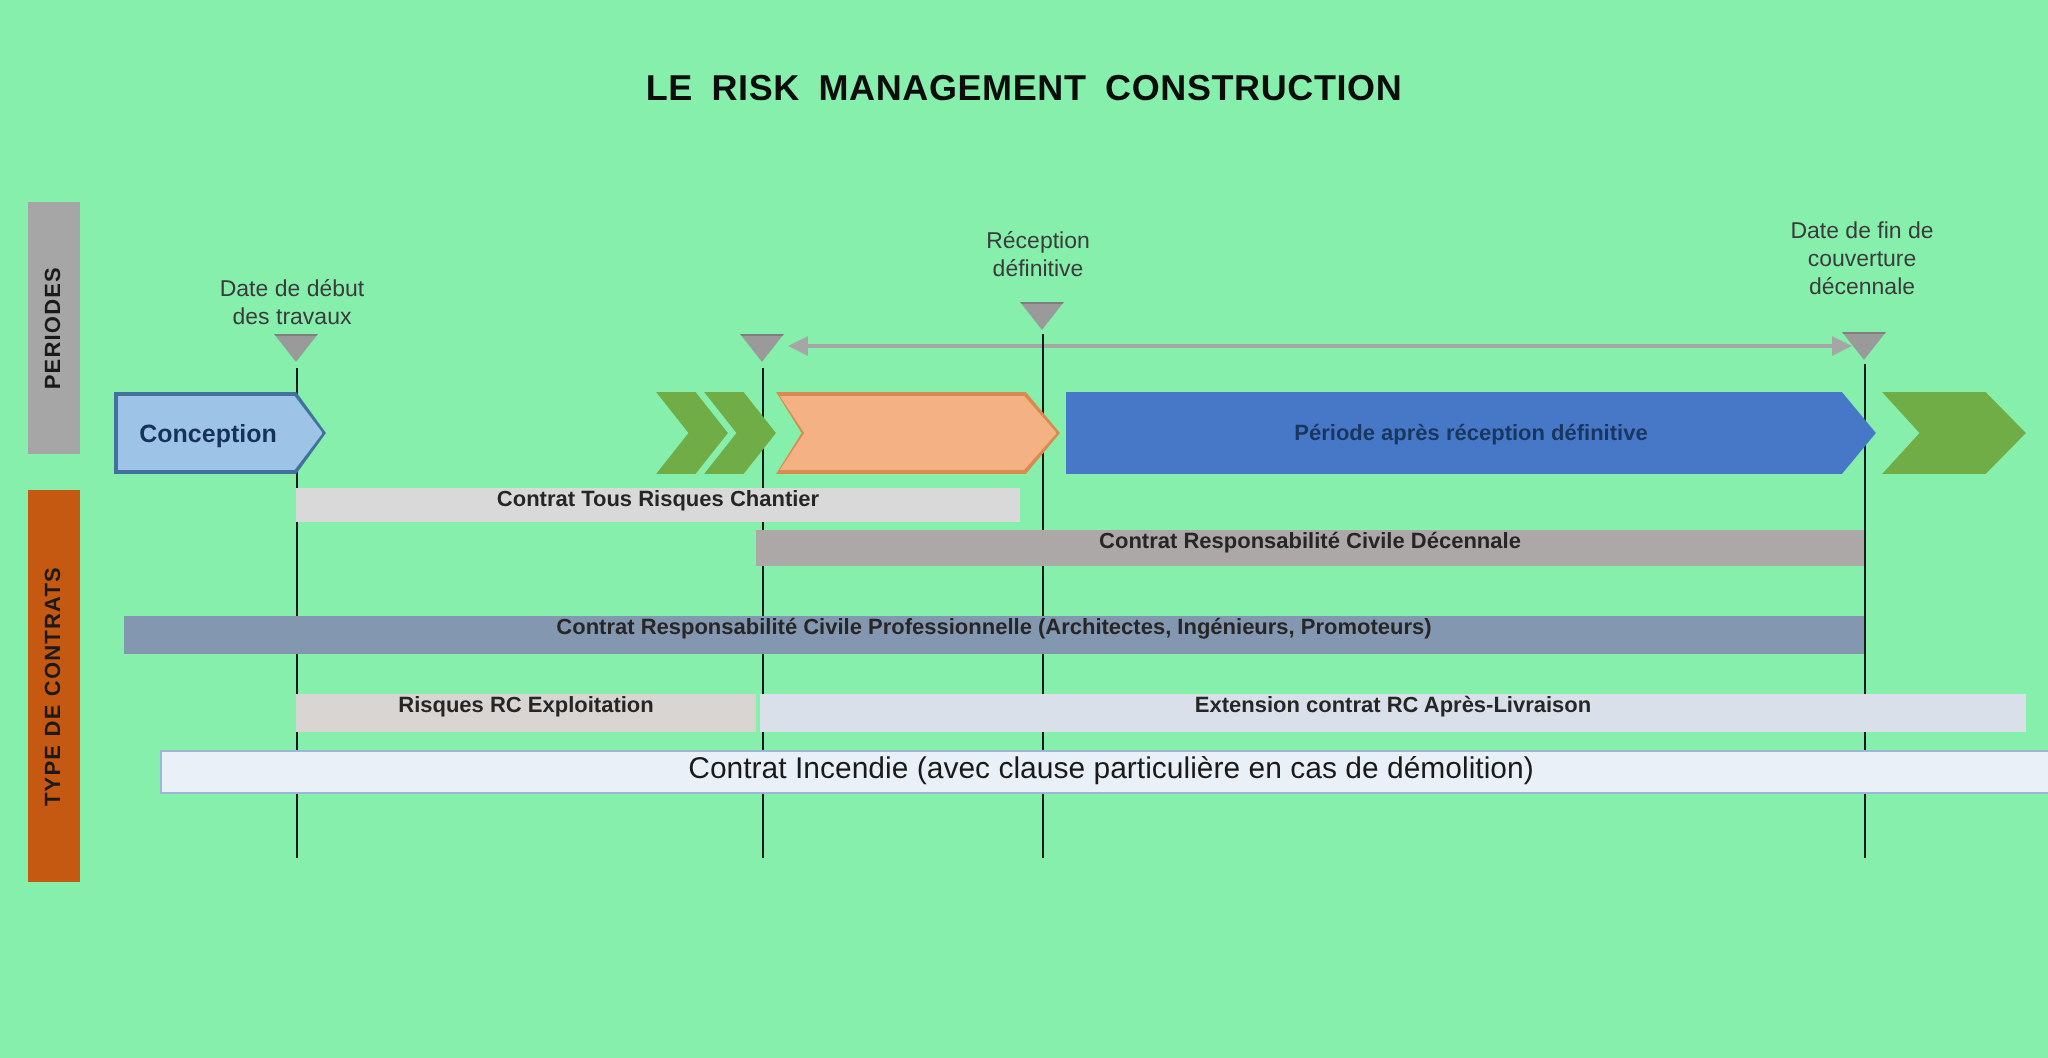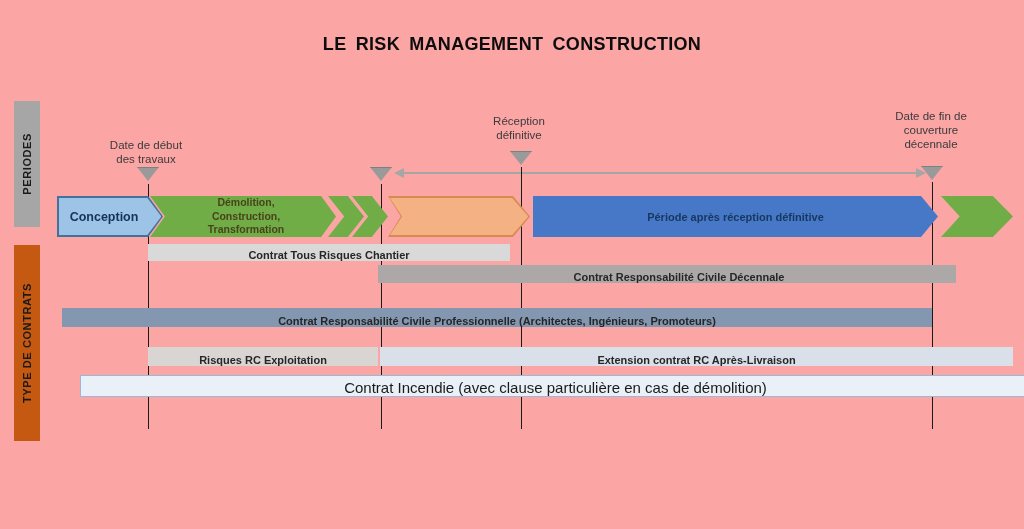--- a/index.html
+++ b/index.html
@@ -1,17 +1,17 @@
 <!DOCTYPE html>
 <html><head>
 <meta charset="utf-8">
 <style>
   html,body{margin:0;padding:0;background:#fff;}
   .canvas{
-    position:relative;width:1024px;height:529px;background:#fca5a5;overflow:hidden;
+    position:relative;width:1024px;height:529px;background:#86efac;overflow:hidden;
     font-family:"Liberation Sans","DejaVu Sans",sans-serif;color:#1a1a1a;
   }
   .abs{position:absolute;}
   .pre{white-space:pre-line;}
 
   
   .title{left:0;right:0;top:34px;text-align:center;font-size:18px;font-weight:bold;
          letter-spacing:.3px;word-spacing:4px;color:#0d0d0d;}
 
   
@@ -59,24 +59,24 @@
   .s-maintenance .lbl{font-size:11px;font-weight:bold;line-height:1.3;color:#262626;padding-left:8px;}
 
   .s-periode{left:533px;width:405px;}
   .s-periode .fill{background:#4778C8;clip-path:polygon(0 0,95.8% 0,100% 50%,95.8% 100%,0 100%);}
   .s-periode .lbl{font-size:11px;font-weight:bold;color:#17375E;}
 
   .s-endchev{left:941px;width:72px;}
   .s-endchev .fill{background:#70AD47;clip-path:polygon(0 0,72% 0,100% 50%,72% 100%,0 100%,26% 50%);}
 
   
-  .bar{display:flex;align-items:flex-end;justify-content:center;font-weight:bold;
+  .bar{display:flex;align-items:flex-start;justify-content:center;font-weight:bold;
        font-size:11px;color:#262626;}
   .bar-trc{left:148px;top:244px;width:362px;height:17px;background:#D9D9D9;}
-  .bar-dec{left:378px;top:265px;width:554px;height:18px;background:#ACA8A8;padding-left:24px;}
+  .bar-dec{left:378px;top:265px;width:554px;height:18px;background:#ACA8A8;}
   .bar-pro{left:62px;top:308px;width:870px;height:19px;background:#8497B0;}
   .bar-exp{left:148px;top:347px;width:230px;height:19px;background:#D8D5D2;}
   .bar-ext{left:380px;top:347px;width:633px;height:19px;background:#DAE0EA;}
   .bar-inc{left:46px;top:375px;width:949px;height:20px;background:#E9F0F8;
            border:1.5px solid #9DB7D8;font-weight:normal;font-size:15px;color:#1a1a1a;margin-left:34px;}
 </style>
 </head>
 <body>
 
 <div class="canvas">
@@ -111,26 +111,20 @@
   <div class="abs vline" style="left:381px;top:184px;height:245px;"></div>
   <div class="abs vline" style="left:521px;top:167px;height:262px;"></div>
   <div class="abs vline" style="left:932px;top:182px;height:247px;"></div>
 
   <div class="abs shape s-conception">
     <div class="fill"></div>
     <div class="inner"></div>
     <span class="lbl">Conception</span>
   </div>
 
-  <div class="abs shape s-demolition">
-    <div class="fill"></div>
-    <span class="lbl pre">Démolition,
-Construction,
-Transformation</span>
-  </div>
 
   <div class="abs chev chev1"></div>
   <div class="abs chev chev2"></div>
 
   <div class="abs shape s-maintenance">
     <div class="fill"></div>
     <div class="inner"></div>
   </div>
 
   <div class="abs shape s-periode">

